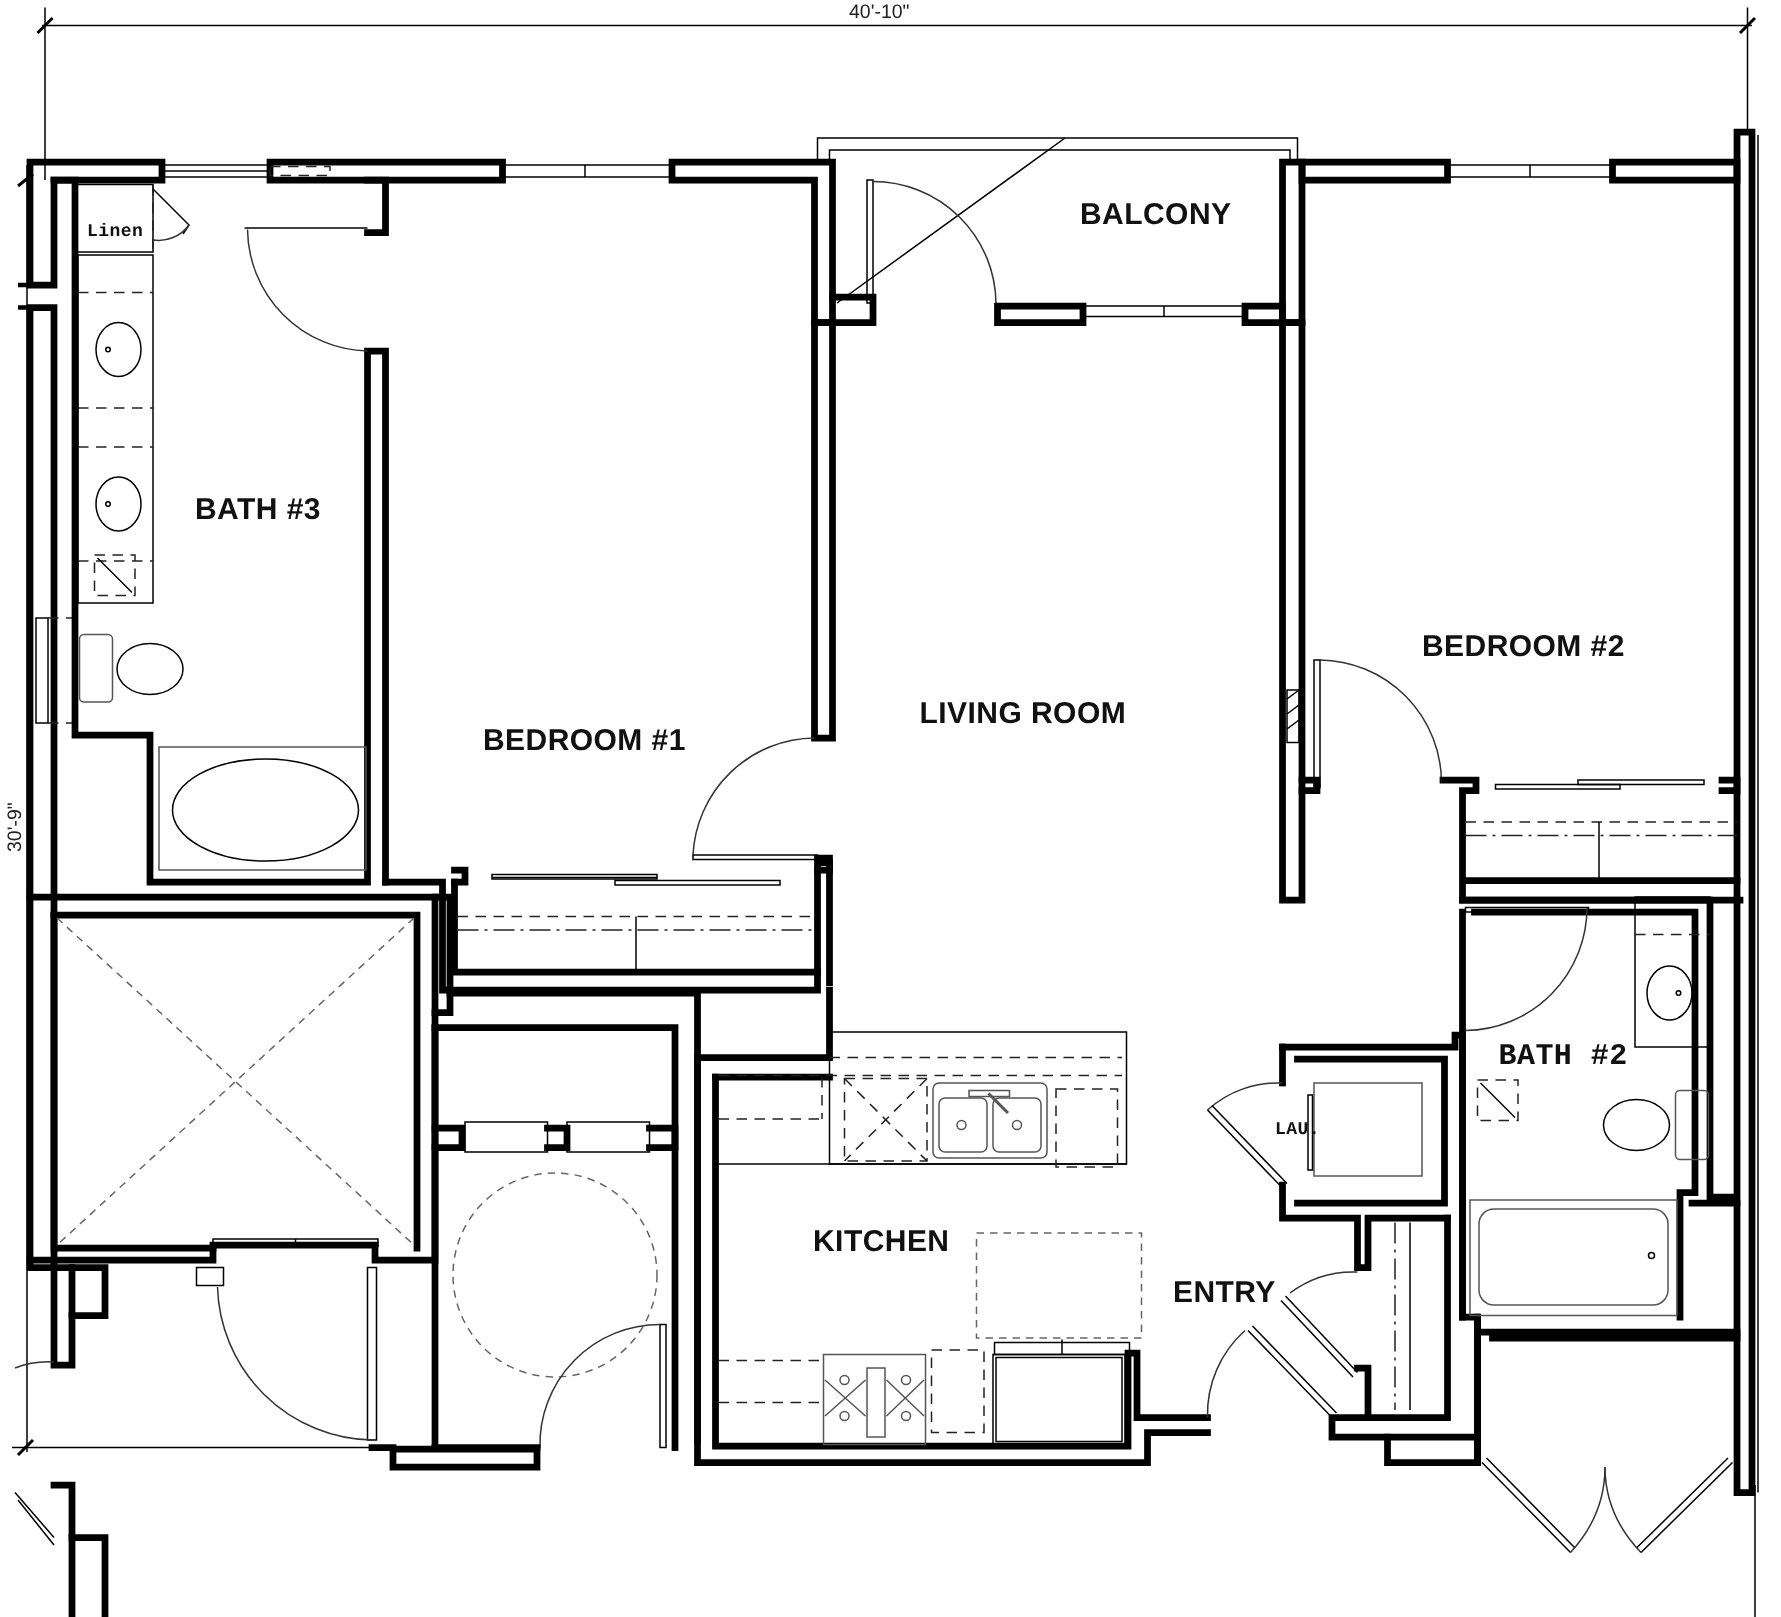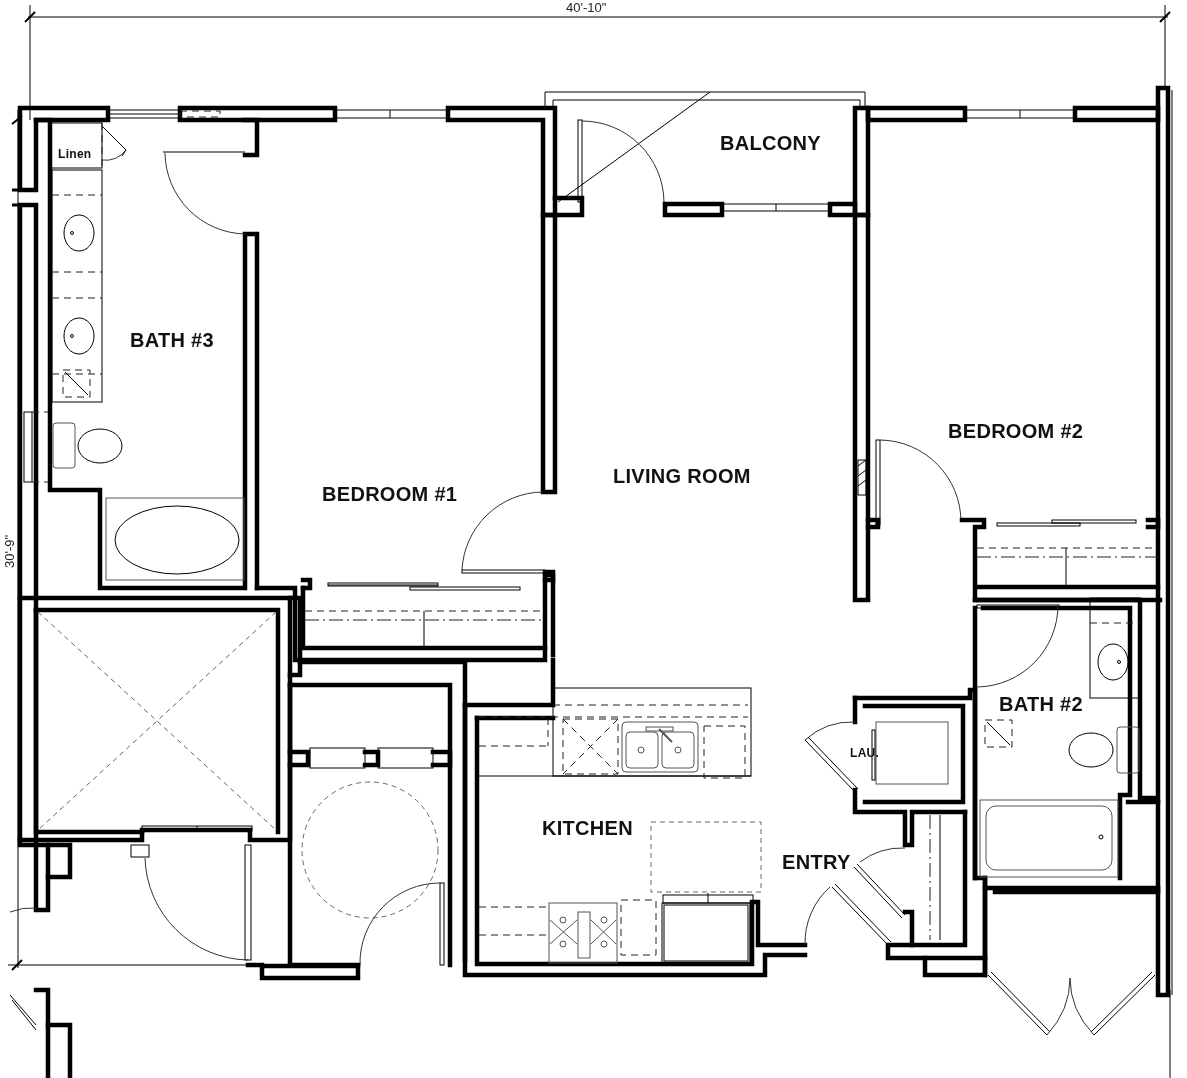--- a/index.html
+++ b/index.html
@@ -7,21 +7,21 @@
   svg { position:absolute; left:0; top:0; }
   .w { fill:none; stroke:#000; stroke-width:4.5; stroke-linejoin:miter; stroke-linecap:square; }
   .wt { fill:none; stroke:#000; stroke-width:3; }
   .thin { fill:none; stroke:#000; stroke-width:1; }
   .gray { fill:none; stroke:#555; stroke-width:1; }
   .dash { fill:none; stroke:#222; stroke-width:1; stroke-dasharray:7 5; }
   .dashg { fill:none; stroke:#666; stroke-width:1; stroke-dasharray:5 4; }
   .dashdot { fill:none; stroke:#222; stroke-width:1; stroke-dasharray:14 4 2 4; }
   .arc { fill:none; stroke:#333; stroke-width:1; }
   .lbl { position:absolute; font-family:"Liberation Sans", sans-serif; font-weight:bold; color:#111; font-size:20px; white-space:nowrap; letter-spacing:0.3px; }
-  .lbl.sm { font-size:12px; }
+  .lbl.sm { font-size:12px;font-family:Liberation Mono, monospace; }
   .dim { position:absolute; font-family:"Liberation Sans", sans-serif; color:#222; font-size:13px; white-space:nowrap; }
   .dim.vert { transform:rotate(-90deg); transform-origin:left top; }
 </style>
 </head>
 <body>
 
 <svg width="1187" height="1078" viewBox="0 0 1187 1078">
 
   <g>
     <line class="thin" x1="28" y1="17" x2="1168" y2="17"></line>
@@ -293,16 +293,16 @@
 
 <div class="dim" style="left:566px;top:0px;">40'-10"</div>
 <div class="dim vert" style="left:2px;top:568px;">30'-9"</div>
 
 <div class="lbl sm" style="left:58px;top:147px;">Linen</div>
 <div class="lbl" style="left:130px;top:329px;">BATH #3</div>
 <div class="lbl" style="left:322px;top:483px;">BEDROOM #1</div>
 <div class="lbl" style="left:720px;top:132px;">BALCONY</div>
 <div class="lbl" style="left:613px;top:447px;margin-top:18px;">LIVING ROOM</div>
 <div class="lbl" style="left:948px;top:420px;text-align:center;">BEDROOM #2</div>
-<div class="lbl" style="left:999px;top:693px;">BATH #2</div>
+<div class="lbl" style="left:999px;top:693px;font-family:Liberation Mono, monospace;">BATH #2</div>
 <div class="lbl sm" style="left:850px;top:746px;text-align:right;">LAU.</div>
 <div class="lbl" style="left:542px;top:817px;">KITCHEN</div>
 <div class="lbl" style="left:782px;top:851px;">ENTRY</div>
 
 </body></html>

